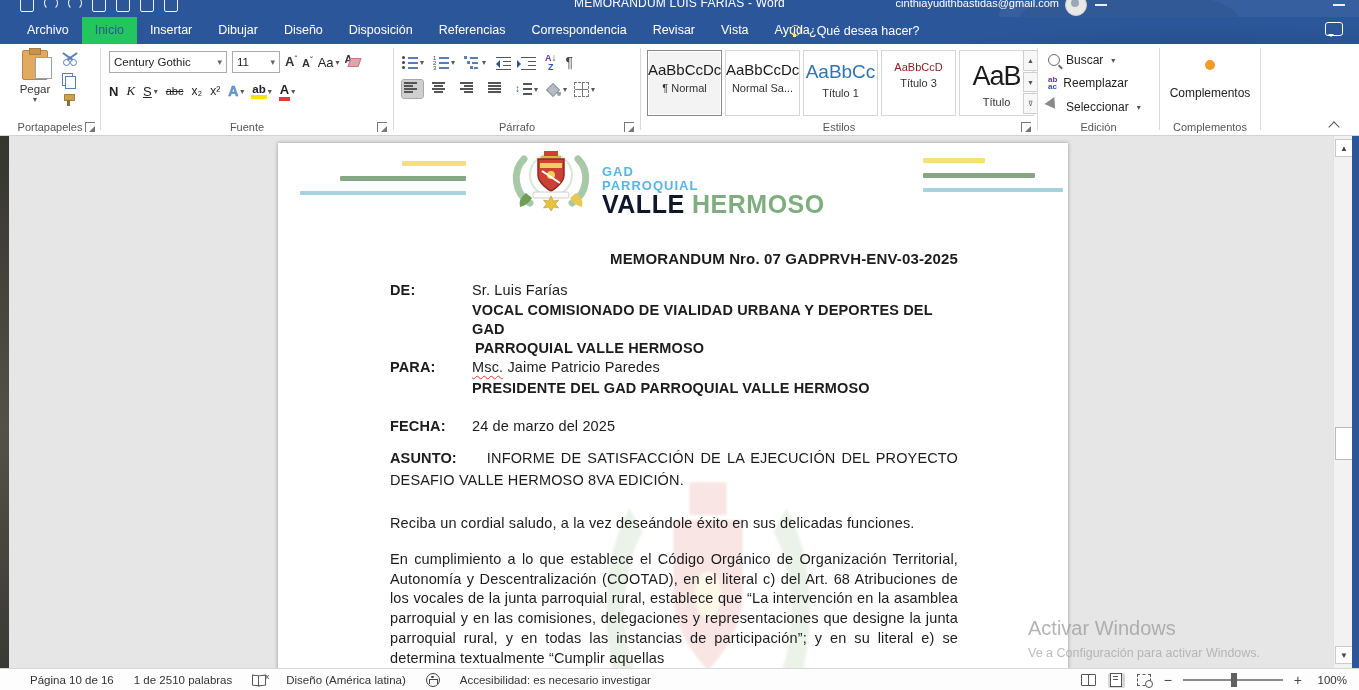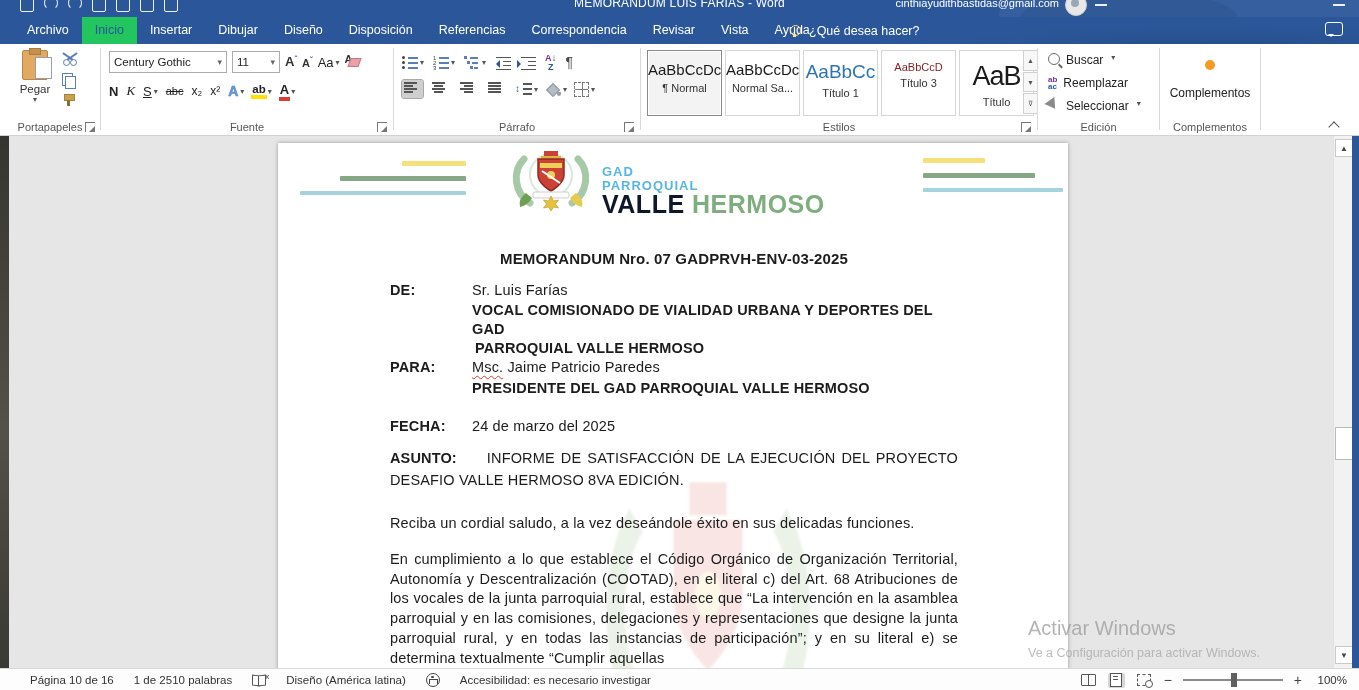--- a/index.html
+++ b/index.html
@@ -118,21 +118,21 @@
   .card .prev{margin-top:10px;white-space:nowrap;overflow:hidden;color:#1a1a1a;}
   .card .prev.pv-normal{font-size:15px;}
   .card .prev.pv-t1{font-size:19px;color:#2e74b5;font-weight:400;}
   .card .prev.pv-t2{font-size:11px;color:#7f1d1d;}
   .card .prev.pv-title{font-size:27px;letter-spacing:-1px;}
   .card .cname{font-size:11px;color:#333;margin-top:4px;white-space:nowrap;overflow:hidden;}
   .stylescroll{position:absolute;left:382px;top:6px;width:15px;height:64px;display:flex;flex-direction:column;gap:1px;}
   .ssbtn{flex:1;border:1px solid #cfcfcf;background:#f7f7f7;font-size:7px;color:#555;display:flex;align-items:center;justify-content:center;}
 
   
-  .ed-row{position:absolute;left:10px;display:flex;align-items:flex-start;gap:6px;font-size:12px;color:#222;white-space:nowrap;}
+  .ed-row{position:absolute;left:10px;display:flex;align-items:center;gap:6px;font-size:12px;color:#222;white-space:nowrap;}
   .mag-ic{width:10px;height:10px;border:1.7px solid #6a6a6a;border-radius:50%;position:relative;}
   .mag-ic:after{content:"";position:absolute;right:-4px;bottom:-3px;width:5px;height:1.7px;background:#6a6a6a;transform:rotate(45deg);}
   .rep-ic{font-size:8px;line-height:.9;font-weight:bold;}
   .rep-ic .t{color:#7030a0;}.rep-ic .b2{color:#2b579a;}
   .sel-ic{width:0;height:0;border:6px solid transparent;border-top:10px solid #8a8a8a;transform:rotate(-35deg);}
   .addin-dot{position:absolute;left:50%;top:16px;margin-left:-5px;width:10px;height:10px;border-radius:50%;background:#f59a23;}
   .addin-label{position:absolute;left:0;width:100%;top:42px;text-align:center;font-size:12px;color:#222;}
   .collapse{position:absolute;right:18px;bottom:6px;width:12px;height:8px;}
   .collapse:before{content:"";position:absolute;left:1px;top:2px;width:7px;height:7px;border-left:1.6px solid #555;border-top:1.6px solid #555;transform:rotate(45deg);}
 
@@ -146,21 +146,21 @@
   .logo-wrap{position:absolute;left:228px;top:6px;display:flex;align-items:flex-start;}
   .wordmark{margin-left:6px;margin-top:16px;line-height:1;}
   .wm-gad{font-size:13px;font-weight:bold;color:#56b6e3;letter-spacing:1px;}
   .wm-parr{font-size:13px;font-weight:bold;color:#56b6e3;letter-spacing:1px;margin-top:1px;}
   .wm-big{font-size:25px;font-weight:bold;letter-spacing:.5px;margin-top:0px;white-space:nowrap;}
   .wm-valle{color:#0f172a;}
   .wm-hermoso{color:#7fae7e;}
 
   
   .doc-text{color:#1c1c1c;font-size:14.5px;letter-spacing:.15px;}
-  .memo-title{position:absolute;left:112px;width:568px;top:107px;text-align:center;font-weight:bold;font-size:15px;}
+  .memo-title{position:absolute;left:112px;width:568px;top:107px;text-align:right;font-weight:bold;font-size:15px;}
   .fieldrow{position:absolute;left:112px;width:568px;display:grid;grid-template-columns:82px 1fr;}
   .flabel{font-weight:bold;}
   .frole{font-weight:bold;line-height:19px;}
   .squiggle{text-decoration:underline wavy #e03c31 1px;text-underline-offset:3px;}
   .asunto{position:absolute;left:112px;width:568px;top:304px;text-align:justify;line-height:22px;}
   .asunto .sp{display:inline-block;width:30px;}
   .para{position:absolute;left:112px;width:568px;text-align:justify;line-height:19.7px;}
   .watermark-crest{position:absolute;left:310px;top:330px;opacity:.13;filter:blur(1px);pointer-events:none;}
 
   

